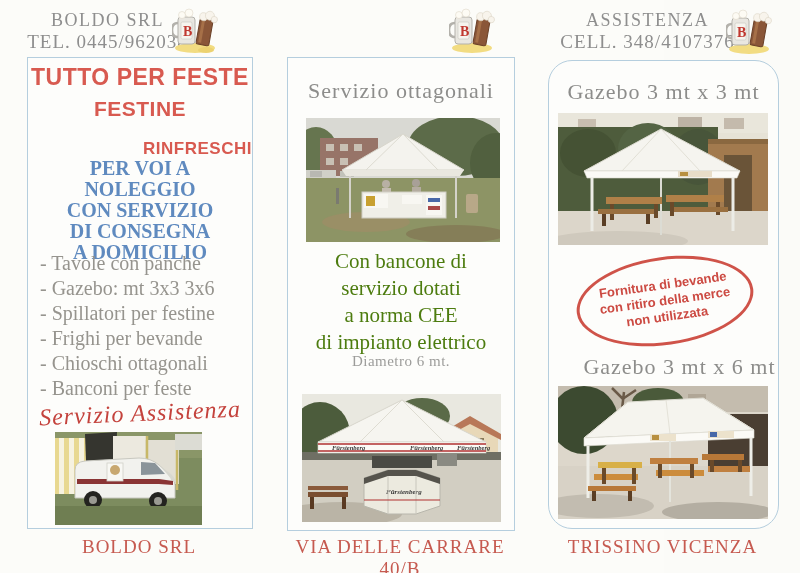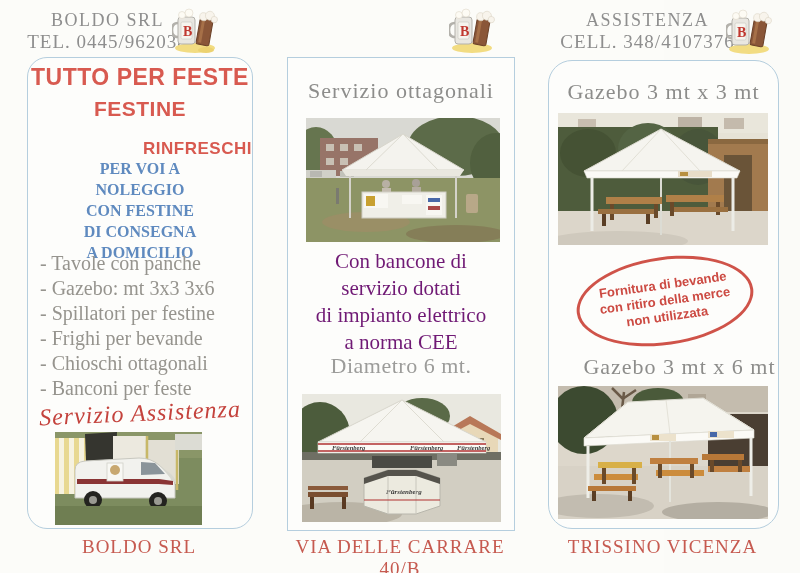--- a/index.html
+++ b/index.html
@@ -11,29 +11,29 @@
   .abs{position:absolute;}
   .panel{position:absolute;border:1px solid #b5cede;background:#fdfdfb;}
 
   
   .hdr{color:#8e8e8e;font-size:18px;line-height:21px;letter-spacing:1.5px;text-align:center;}
   .hdr .l2{font-size:19px;letter-spacing:1px;}
 
   
   .red-title{font-family:"Liberation Sans",sans-serif;font-weight:bold;color:#d85a50;
              text-align:center;letter-spacing:.5px;}
-  .blue-sub{color:#5f8abf;font-weight:bold;font-size:16px;line-height:21px;text-align:center;}
+  .blue-sub{color:#5f8abf;font-weight:bold;font-size:20px;line-height:21px;text-align:center;}
   .item-list{color:#96948e;font-size:20px;line-height:25px;}
   .service{color:#c4423c;font-style:italic;font-size:24px;text-align:center;
            transform:rotate(-2.5deg);letter-spacing:1px;}
 
   
   .gray-title{color:#8d8d8b;font-size:22px;letter-spacing:1px;text-align:center;}
-  .lblue{color:#701a75;font-size:21px;line-height:27px;text-align:center;}
-  .diam{color:#9c9c9a;font-size:22px;text-align:center;letter-spacing:.5px;}
+  .lblue{color:#4d7c0f;font-size:21px;line-height:27px;text-align:center;}
+  .diam{color:#9c9c9a;font-size:15px;text-align:center;letter-spacing:.5px;}
 
   
   .footer-red{color:#c65a50;font-size:19px;letter-spacing:1px;text-align:center;}
 
   
   .stamp{position:absolute;border:3px solid #cf5349;border-radius:50%;
          transform:rotate(-8deg);display:flex;flex-direction:column;
          justify-content:center;align-items:center;}
   .stamp div{font-family:"Liberation Sans",sans-serif;font-weight:bold;
              color:#cc4a42;font-size:13px;line-height:16px;white-space:nowrap;}
@@ -64,29 +64,29 @@
       <g transform="rotate(10 32 24)">
         <rect x="26" y="11" width="13" height="26" rx="2" fill="#8a5638" stroke="#6a4028" stroke-width="1"></rect>
         <rect x="28" y="13" width="3" height="22" fill="#a67048"></rect>
         <circle cx="29" cy="9" r="4" fill="#f8f4ec" stroke="#d8d0c0" stroke-width=".5"></circle>
         <circle cx="35" cy="7" r="4.5" fill="#f8f4ec" stroke="#d8d0c0" stroke-width=".5"></circle>
         <circle cx="40" cy="10" r="3.2" fill="#f8f4ec" stroke="#d8d0c0" stroke-width=".5"></circle>
       </g>
     </svg>
   </div>
 
-  <div class="panel" style="left:27px;top:57px;width:224px;height:470px;border-radius:20px;">
+  <div class="panel" style="left:27px;top:57px;width:224px;height:470px;">
     <div class="abs red-title" style="left:0;top:6px;width:100%;font-size:23px;">TUTTO PER FESTE</div>
     <div class="abs red-title" style="left:0;top:39px;width:100%;font-size:21px;">FESTINE</div>
     <div class="abs red-title" style="left:0;top:81px;width:100%;font-size:17px;text-align:right;">RINFRESCHI</div>
 
     <div class="abs" style="left:0;top:100px;width:100%;">
       <div class="blue-sub">PER VOI A</div>
       <div class="blue-sub">NOLEGGIO</div>
-      <div class="blue-sub">CON FESTINE</div>
+      <div class="blue-sub">CON SERVIZIO</div>
       <div class="blue-sub">DI CONSEGNA</div>
       <div class="blue-sub">A DOMICILIO</div>
     </div>
 
     <div class="abs item-list" style="left:12px;top:193px;width:205px;">
       <div>- Tavole con panche</div>
       <div>- Gazebo: mt 3x3 3x6</div>
       <div>- Spillatori per festine</div>
       <div>- Frighi per bevande</div>
       <div>- Chioschi ottagonali</div>
@@ -190,22 +190,22 @@
         <rect x="122" y="88" width="12" height="4" fill="#a84848"></rect>
 
         <rect x="160" y="76" width="12" height="19" rx="2" fill="#b8a888"></rect>
         <rect x="30" y="70" width="3" height="16" fill="#7a7a70"></rect>
       </svg>
     </div>
 
     <div class="abs" style="left:0;top:190px;width:100%;">
       <div class="lblue">Con bancone di</div>
       <div class="lblue">servizio dotati</div>
+      <div class="lblue">a norma CEE</div>
       <div class="lblue">di impianto elettrico</div>
-      <div class="lblue">a norma CEE</div>
     </div>
 
     <div class="abs diam" style="left:0;top:295px;width:100%;">Diametro 6 mt.</div>
 
     <div class="photo" style="left:14px;top:336px;">
       <svg width="199" height="128" viewBox="0 0 199 128">
         <rect width="199" height="128" fill="#e9e8e0"></rect>
         <ellipse cx="18" cy="40" rx="30" ry="32" fill="#4c5c3c"></ellipse>
         <ellipse cx="120" cy="22" rx="28" ry="18" fill="#5a6a48"></ellipse>
         <polygon points="142,38 168,24 196,38 196,58 142,58" fill="#e8d8b8"></polygon>

